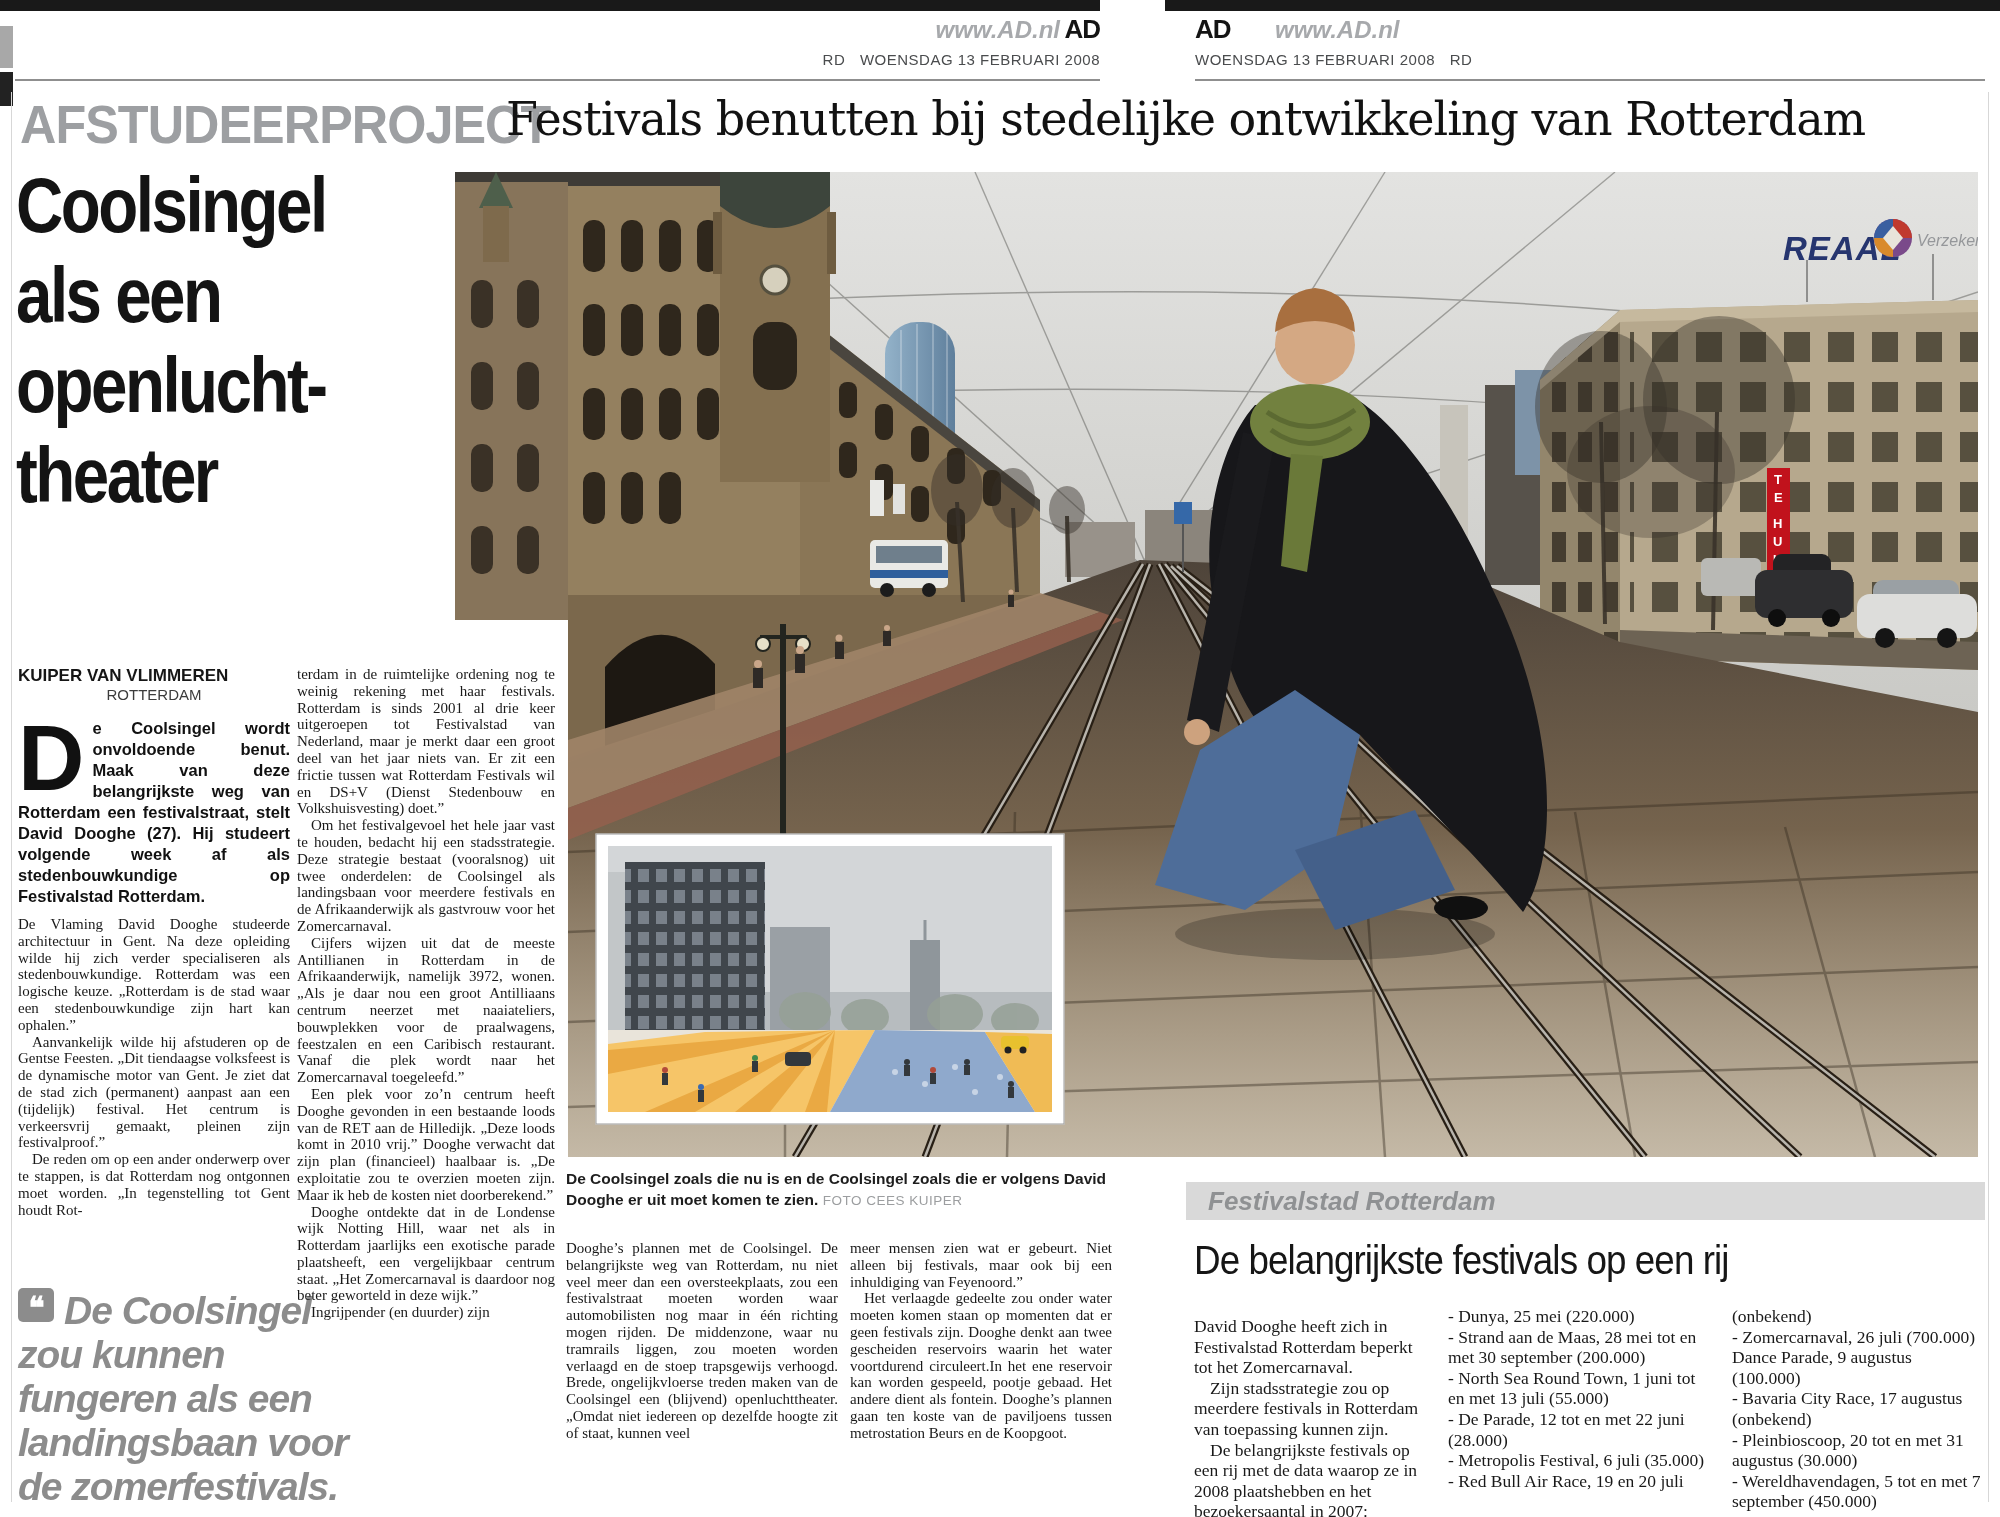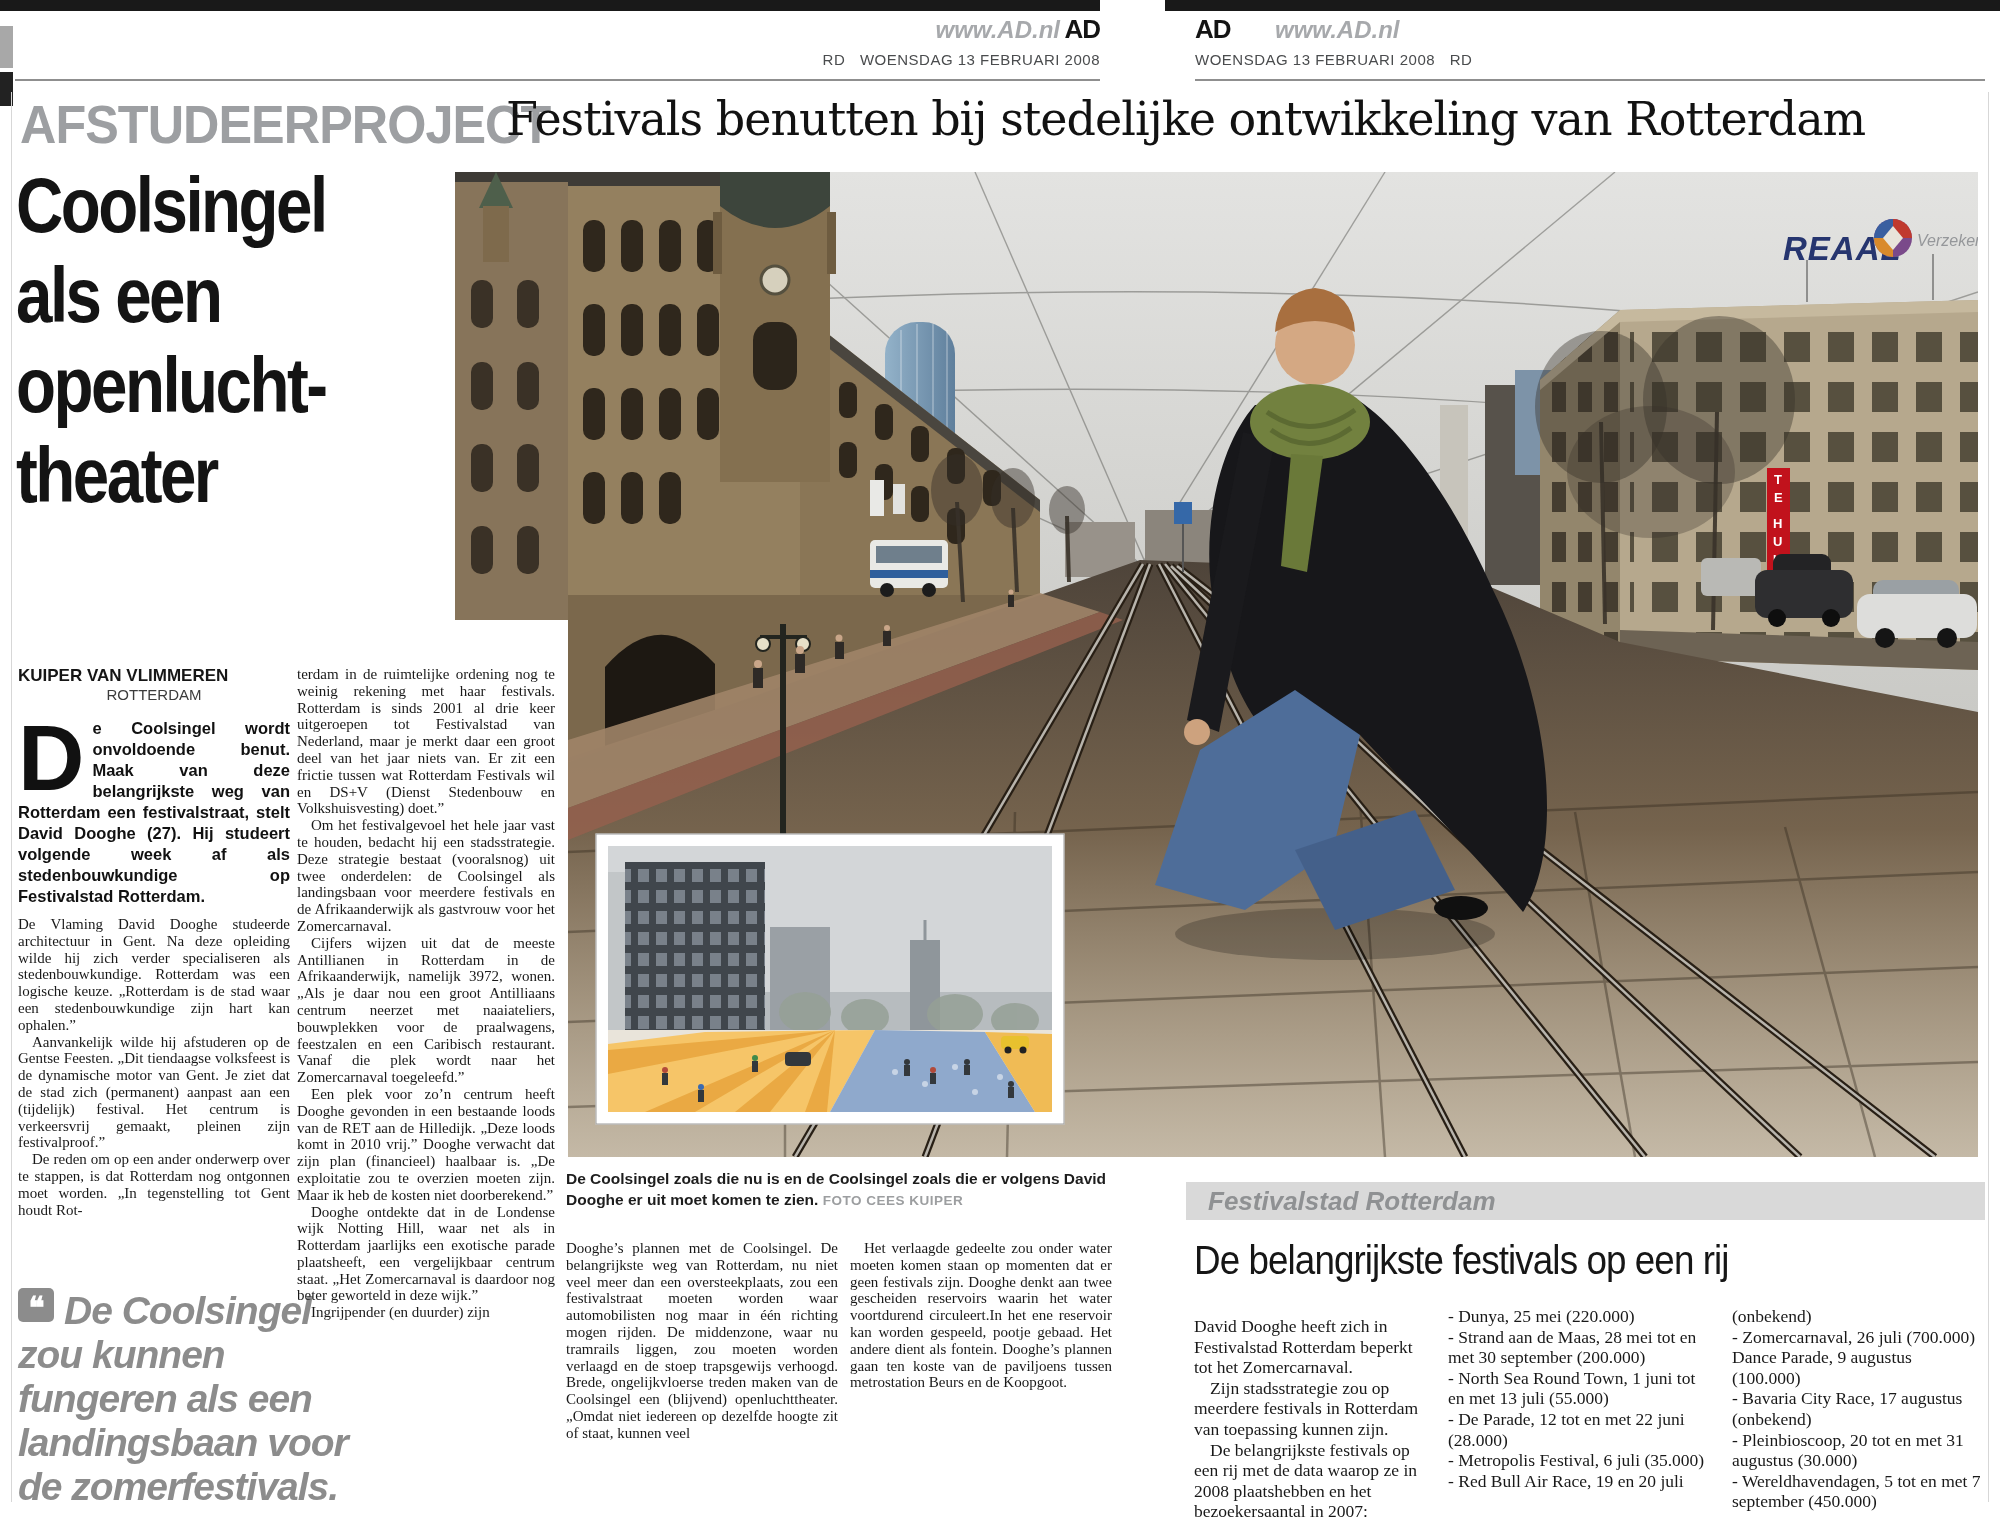--- a/index.html
+++ b/index.html
@@ -40,21 +40,21 @@
   .dropcap{float:left;font-size:92px;line-height:72px;font-weight:bold;padding:4px 8px 0 0;
            font-family:"Liberation Sans",sans-serif;color:#111;}
   .pullquote{position:absolute;left:18px;top:1288px;width:345px;z-index:5;
              font-family:"Liberation Sans",sans-serif;font-style:italic;font-weight:bold;
              font-size:39px;line-height:44px;color:#8c8c8c;letter-spacing:-1px;}
   .pq-icon{display:inline-block;width:36px;height:34px;background:#8c8c8c;border-radius:5px;color:#fff;
            font-style:normal;text-align:center;font-size:30px;line-height:40px;margin-right:10px;vertical-align:6px;}
   
   .caption{position:absolute;left:566px;top:1168px;width:548px;z-index:5;
            font-size:15.5px;line-height:21px;font-weight:bold;color:#1d1d1d;text-align:left;}
-  .credit{font-weight:bold;color:#9c9ea0;font-size:13.5px;letter-spacing:.5px;}
+  .credit{font-weight:normal;color:#9c9ea0;font-size:13.5px;letter-spacing:.5px;}
   
   .sb-bar{position:absolute;left:1186px;top:1182px;width:799px;height:38px;background:#d9d9d9;z-index:5;}
   .sb-bar span{display:inline-block;margin:4px 0 0 22px;font-size:26px;font-weight:bold;font-style:italic;color:#8f9193;}
   .sb-title{position:absolute;left:1194px;top:1238px;z-index:5;font-size:40px;color:#161616;letter-spacing:-1px;
             transform:scaleX(.92);transform-origin:left;white-space:nowrap;font-weight:normal;}
   .sb-col{position:absolute;top:1306px;z-index:5;font-family:"Liberation Serif","DejaVu Serif",serif;
           font-size:17.5px;line-height:20.6px;color:#191919;text-align:left;}
   .sb-col p{margin:0;}
   .sb-col p.ind{text-indent:16px;}
   .sb-col div{margin:0;}
@@ -459,20 +459,21 @@
 
   <div class="caption">
     <span>De Coolsingel zoals die nu is en de Coolsingel zoals die er volgens David Dooghe er uit moet komen te zien.</span>
     <span class="credit">FOTO CEES KUIPER</span>
   </div>
 
   <div class="col" style="left:566px;top:1240px;width:272px;height:272px;overflow:hidden;">
     <p>Dooghe’s plannen met de Coolsingel. De belangrijkste weg van Rotterdam, nu niet veel meer dan een oversteekplaats, zou een festivalstraat moeten worden waar automobilisten nog maar in één richting mogen rijden. De middenzone, waar nu tramrails liggen, zou moeten worden verlaagd en de stoep trapsgewijs verhoogd. Brede, ongelijkvloerse treden maken van de Coolsingel een (blijvend) openluchttheater. „Omdat niet iedereen op dezelfde hoogte zit of staat, kunnen veel</p>
   </div>
   <div class="col" style="left:850px;top:1240px;width:262px;height:272px;overflow:hidden;">
+    <p>meer mensen zien wat er gebeurt. Niet alleen bij festivals, maar ook bij een inhuldiging van Feyenoord.”</p>
     <p class="ind">Het verlaagde gedeelte zou onder water moeten komen staan op momenten dat er geen festivals zijn. Dooghe denkt aan twee gescheiden reservoirs waarin het water voortdurend circuleert.In het ene reservoir kan worden gespeeld, pootje gebaad. Het andere dient als fontein. Dooghe’s plannen gaan ten koste van de paviljoens tussen metrostation Beurs en de Koopgoot.</p>
   </div>
 
   <div class="sb-bar">
     <span>Festivalstad Rotterdam</span>
   </div>
   <div class="sb-title">De belangrijkste festivals op een rij</div>
   <div class="sb-col" style="left:1194px;width:240px;height:208px;overflow:hidden;margin-top:10px;">
     <p>David Dooghe heeft zich in Festivalstad Rotterdam beperkt tot het Zomercarnaval.</p>
     <p class="ind">Zijn stadsstrategie zou op meerdere festivals in Rotterdam van toepassing kunnen zijn.</p>

